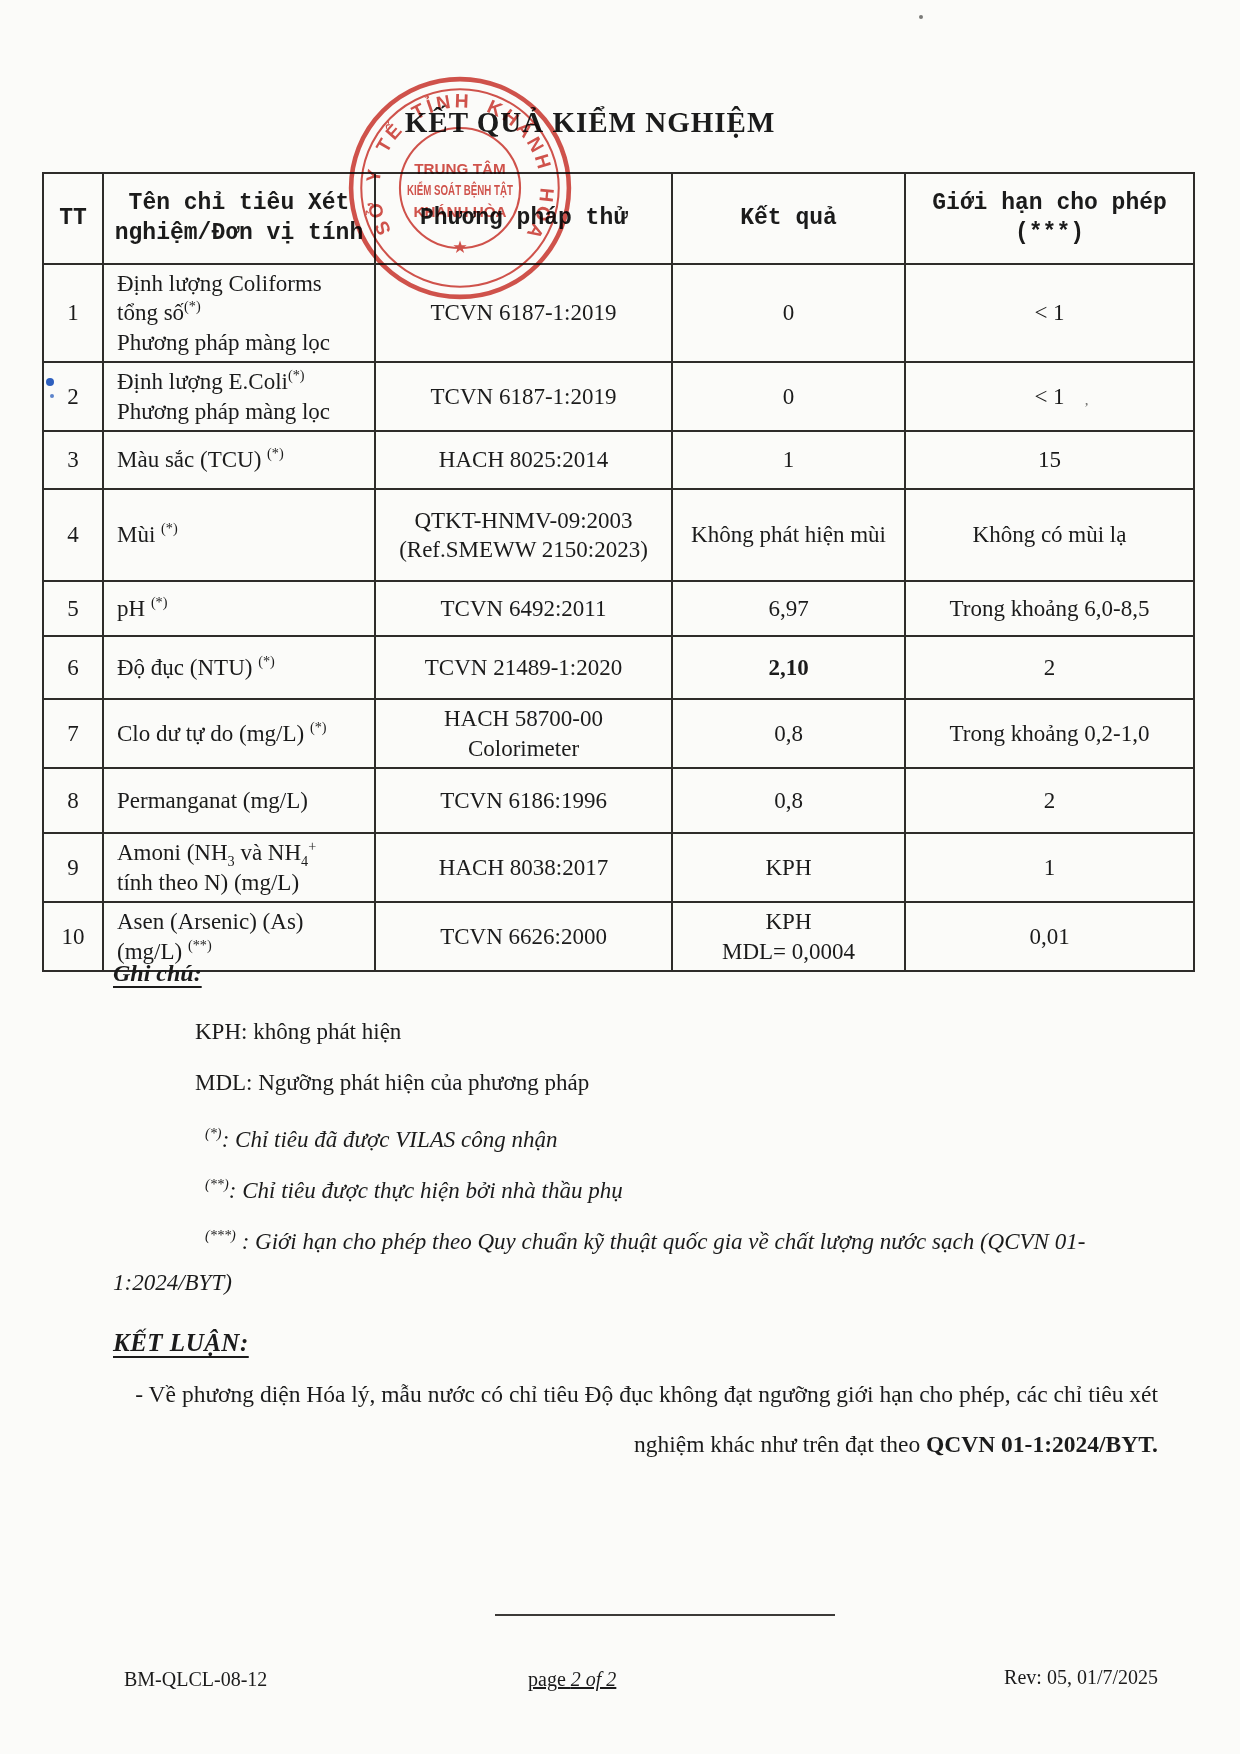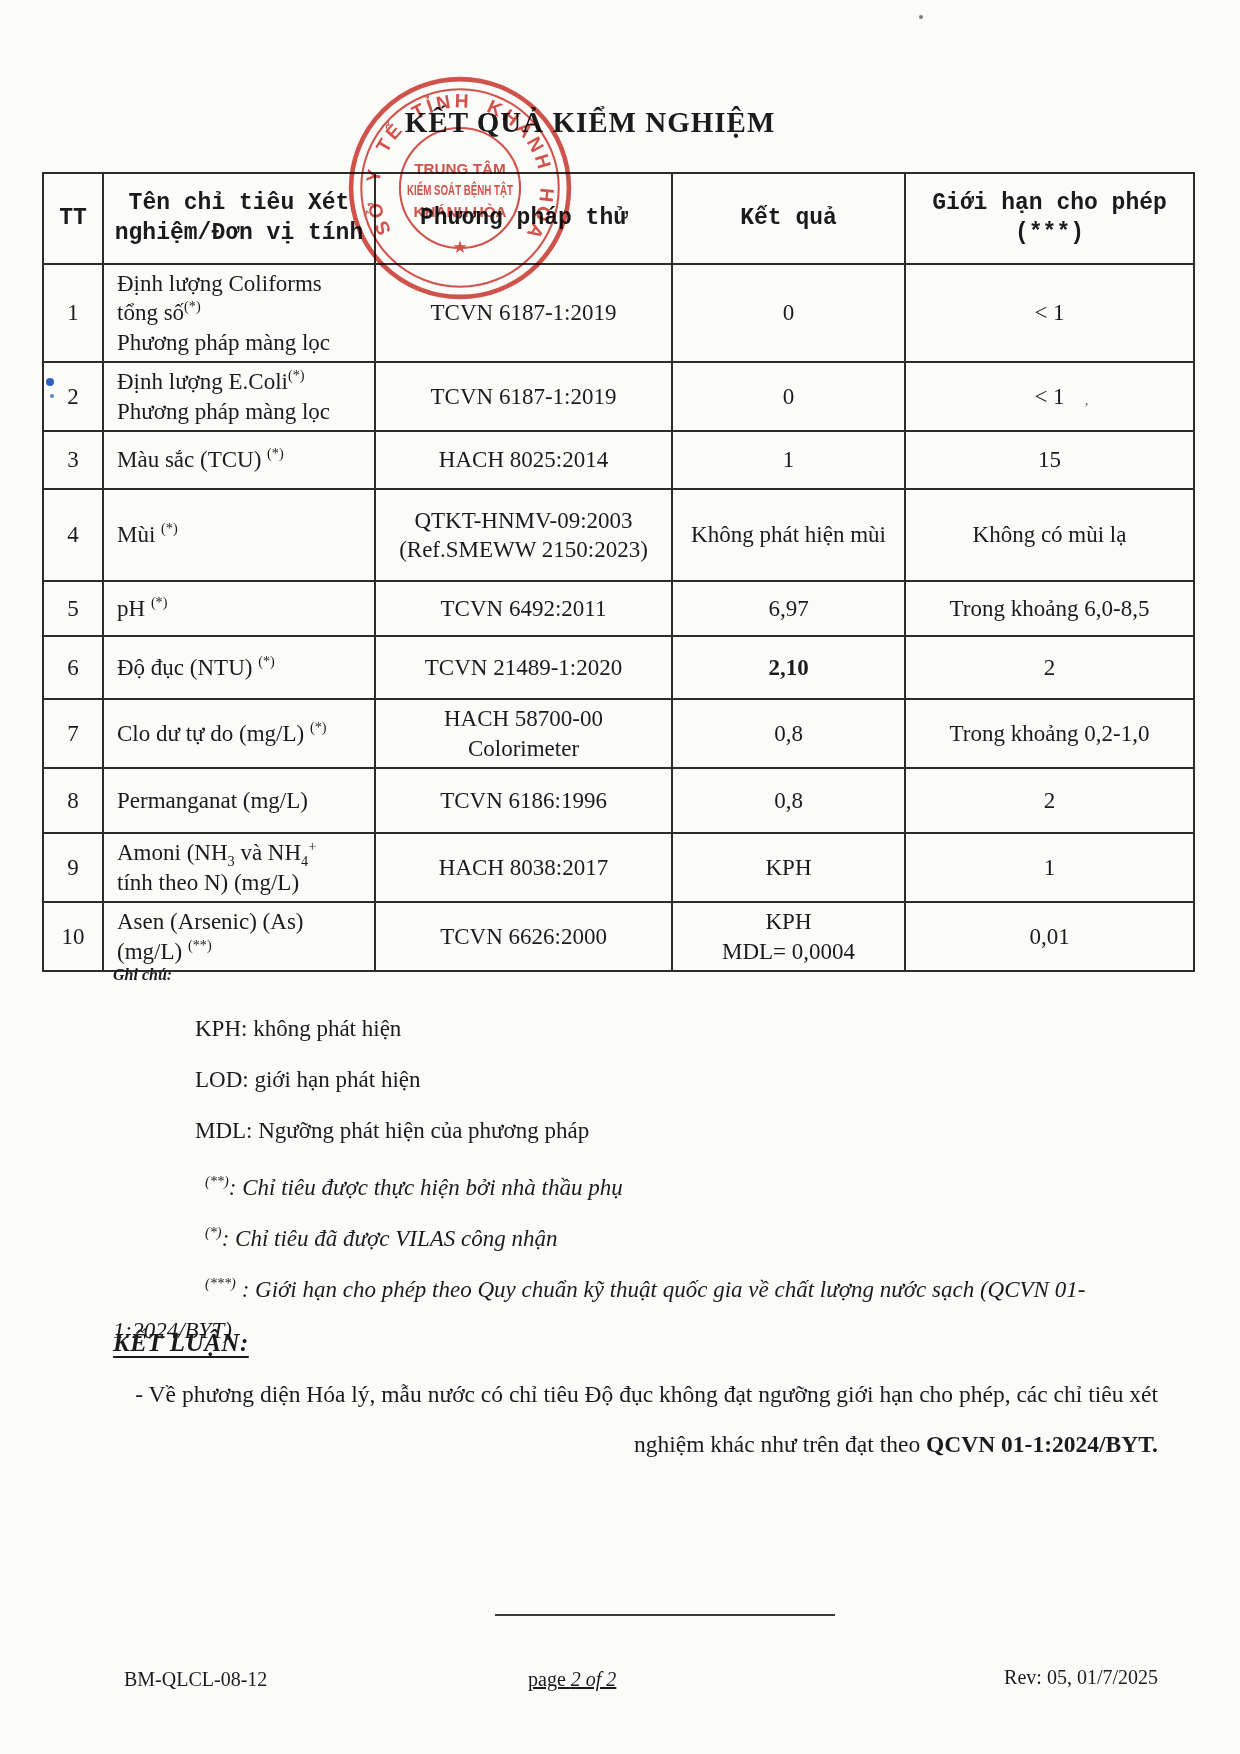--- a/index.html
+++ b/index.html
@@ -46,22 +46,22 @@
   tbody tr:nth-child(8){height:65px;}
   tbody tr:nth-child(9){height:69px;}
   tbody tr:nth-child(10){height:66px;}
   sup{font-size:62%;line-height:0;}
   sub{font-size:62%;line-height:0;}
   .b{font-weight:bold;}
   .i{font-style:italic;}
   
   .notes{top:960px;left:113px;width:1035px;font-size:23px;}
   .notes-heading{
-    font-size:16px;font-weight:bold;font-style:italic;
-    text-underline-offset:5px;
+    font-size:24px;font-weight:bold;font-style:italic;
+    text-decoration:underline;text-underline-offset:5px;
     margin-bottom:30px;display:inline-block;
   }
   .note-item{margin:0 0 21px 82px;line-height:30px;}
   .note-item.hang{margin-left:0;text-indent:92px;font-style:italic;line-height:41px;margin-bottom:10px;}
   .note-item .note-sup{font-size:62%;line-height:0;vertical-align:super;}
   
   .conclusion{top:1329px;left:113px;width:1045px;font-size:23.5px;}
   .conclusion-heading{
     font-size:25px;font-weight:bold;font-style:italic;
     text-decoration:underline;text-underline-offset:5px;
@@ -199,27 +199,26 @@
     <td class="c-limit">0,01</td>
   </tr>
 </tbody>
 </table>
 
 <div class="abs notes">
   <div class="notes-heading">Ghi chú:</div>
   <div id="notes-list">
   <div class="note-item"><span class="note-text">KPH: không phát hiện</span></div>
 
-  <div class="note-item"><span class="note-text">LOD: giới hạn phát hiện</span></div>
 
   <div class="note-item"><span class="note-text">MDL: Ngưỡng phát hiện của phương pháp</span></div>
 
+  <div class="note-item hang"><sup class="note-sup">(*)</sup><span class="note-text">:  Chỉ tiêu đã được VILAS công nhận</span></div>
+
   <div class="note-item hang"><sup class="note-sup">(**)</sup><span class="note-text">: Chỉ tiêu được thực hiện bởi nhà thầu phụ</span></div>
-
-  <div class="note-item hang"><sup class="note-sup">(*)</sup><span class="note-text">:  Chỉ tiêu đã được VILAS công nhận</span></div>
 
   <div class="note-item hang"><sup class="note-sup">(***)</sup><span class="note-text"> : Giới hạn cho phép theo Quy chuẩn kỹ thuật quốc gia về chất lượng nước sạch (QCVN 01-1:2024/BYT)</span></div>
 </div>
 </div>
 
 <div class="abs conclusion">
   <div class="conclusion-heading">KẾT LUẬN:</div>
   <div id="conclusion-paras">
       <p><span>- Về phương diện Hóa lý, mẫu nước có chỉ tiêu Độ đục không đạt ngưỡng giới hạn cho phép, các chỉ tiêu xét nghiệm khác như trên đạt theo </span><span class="b">QCVN 01-1:2024/BYT.</span></p>
     </div>

